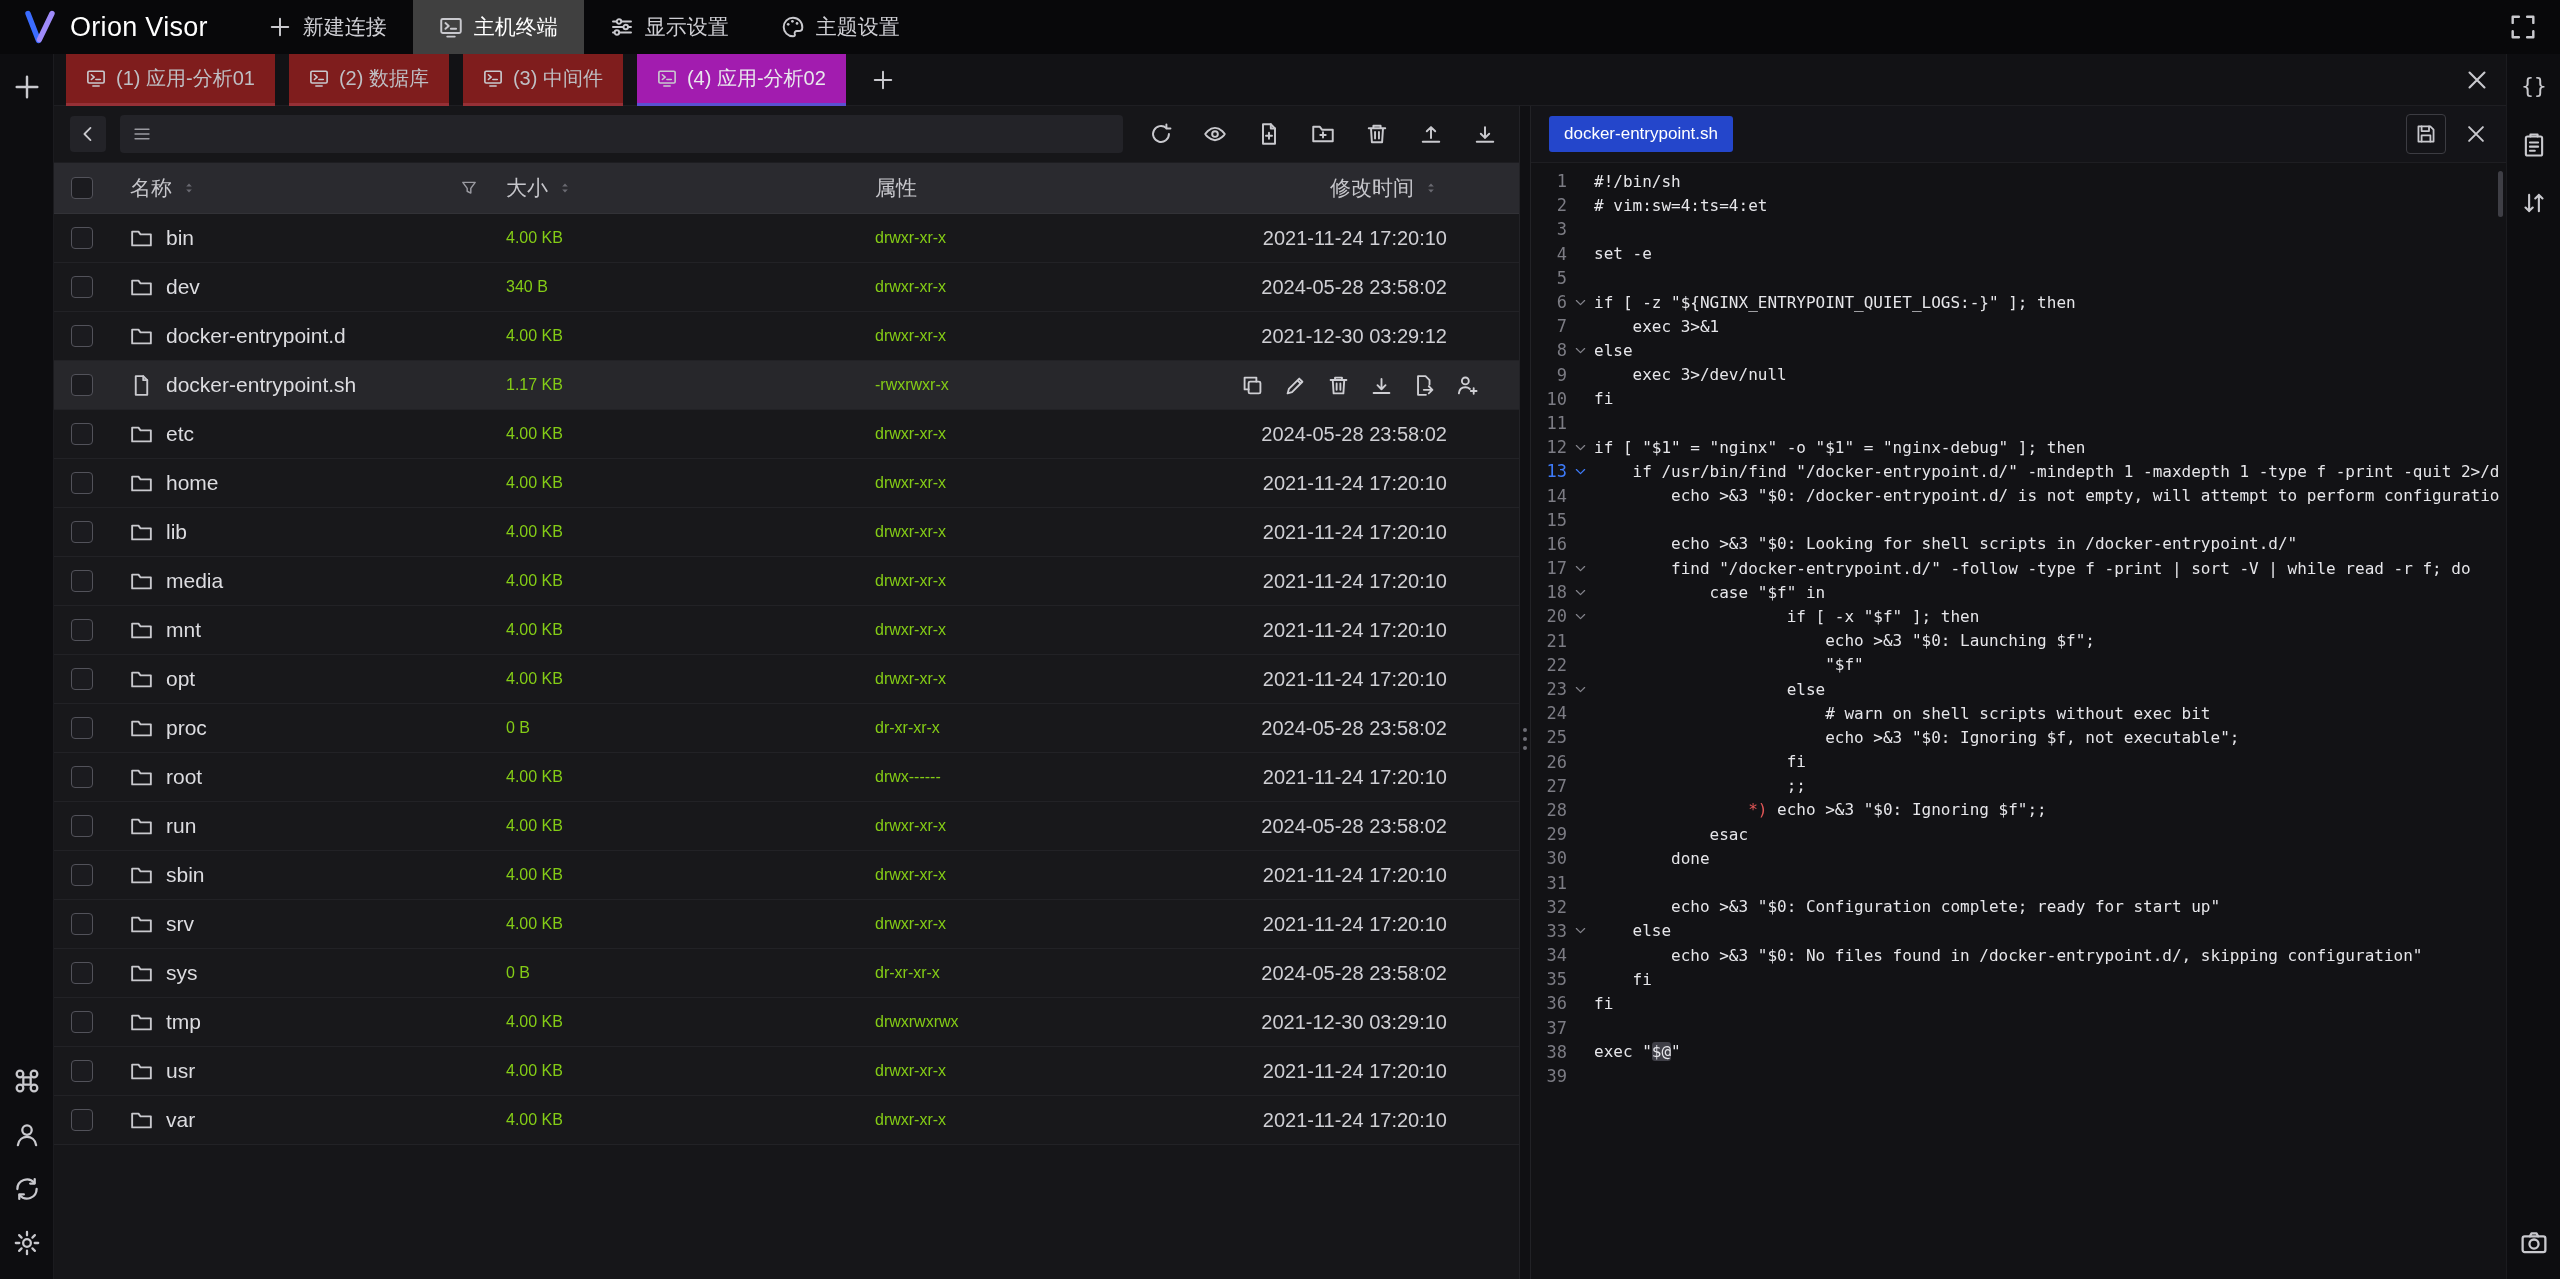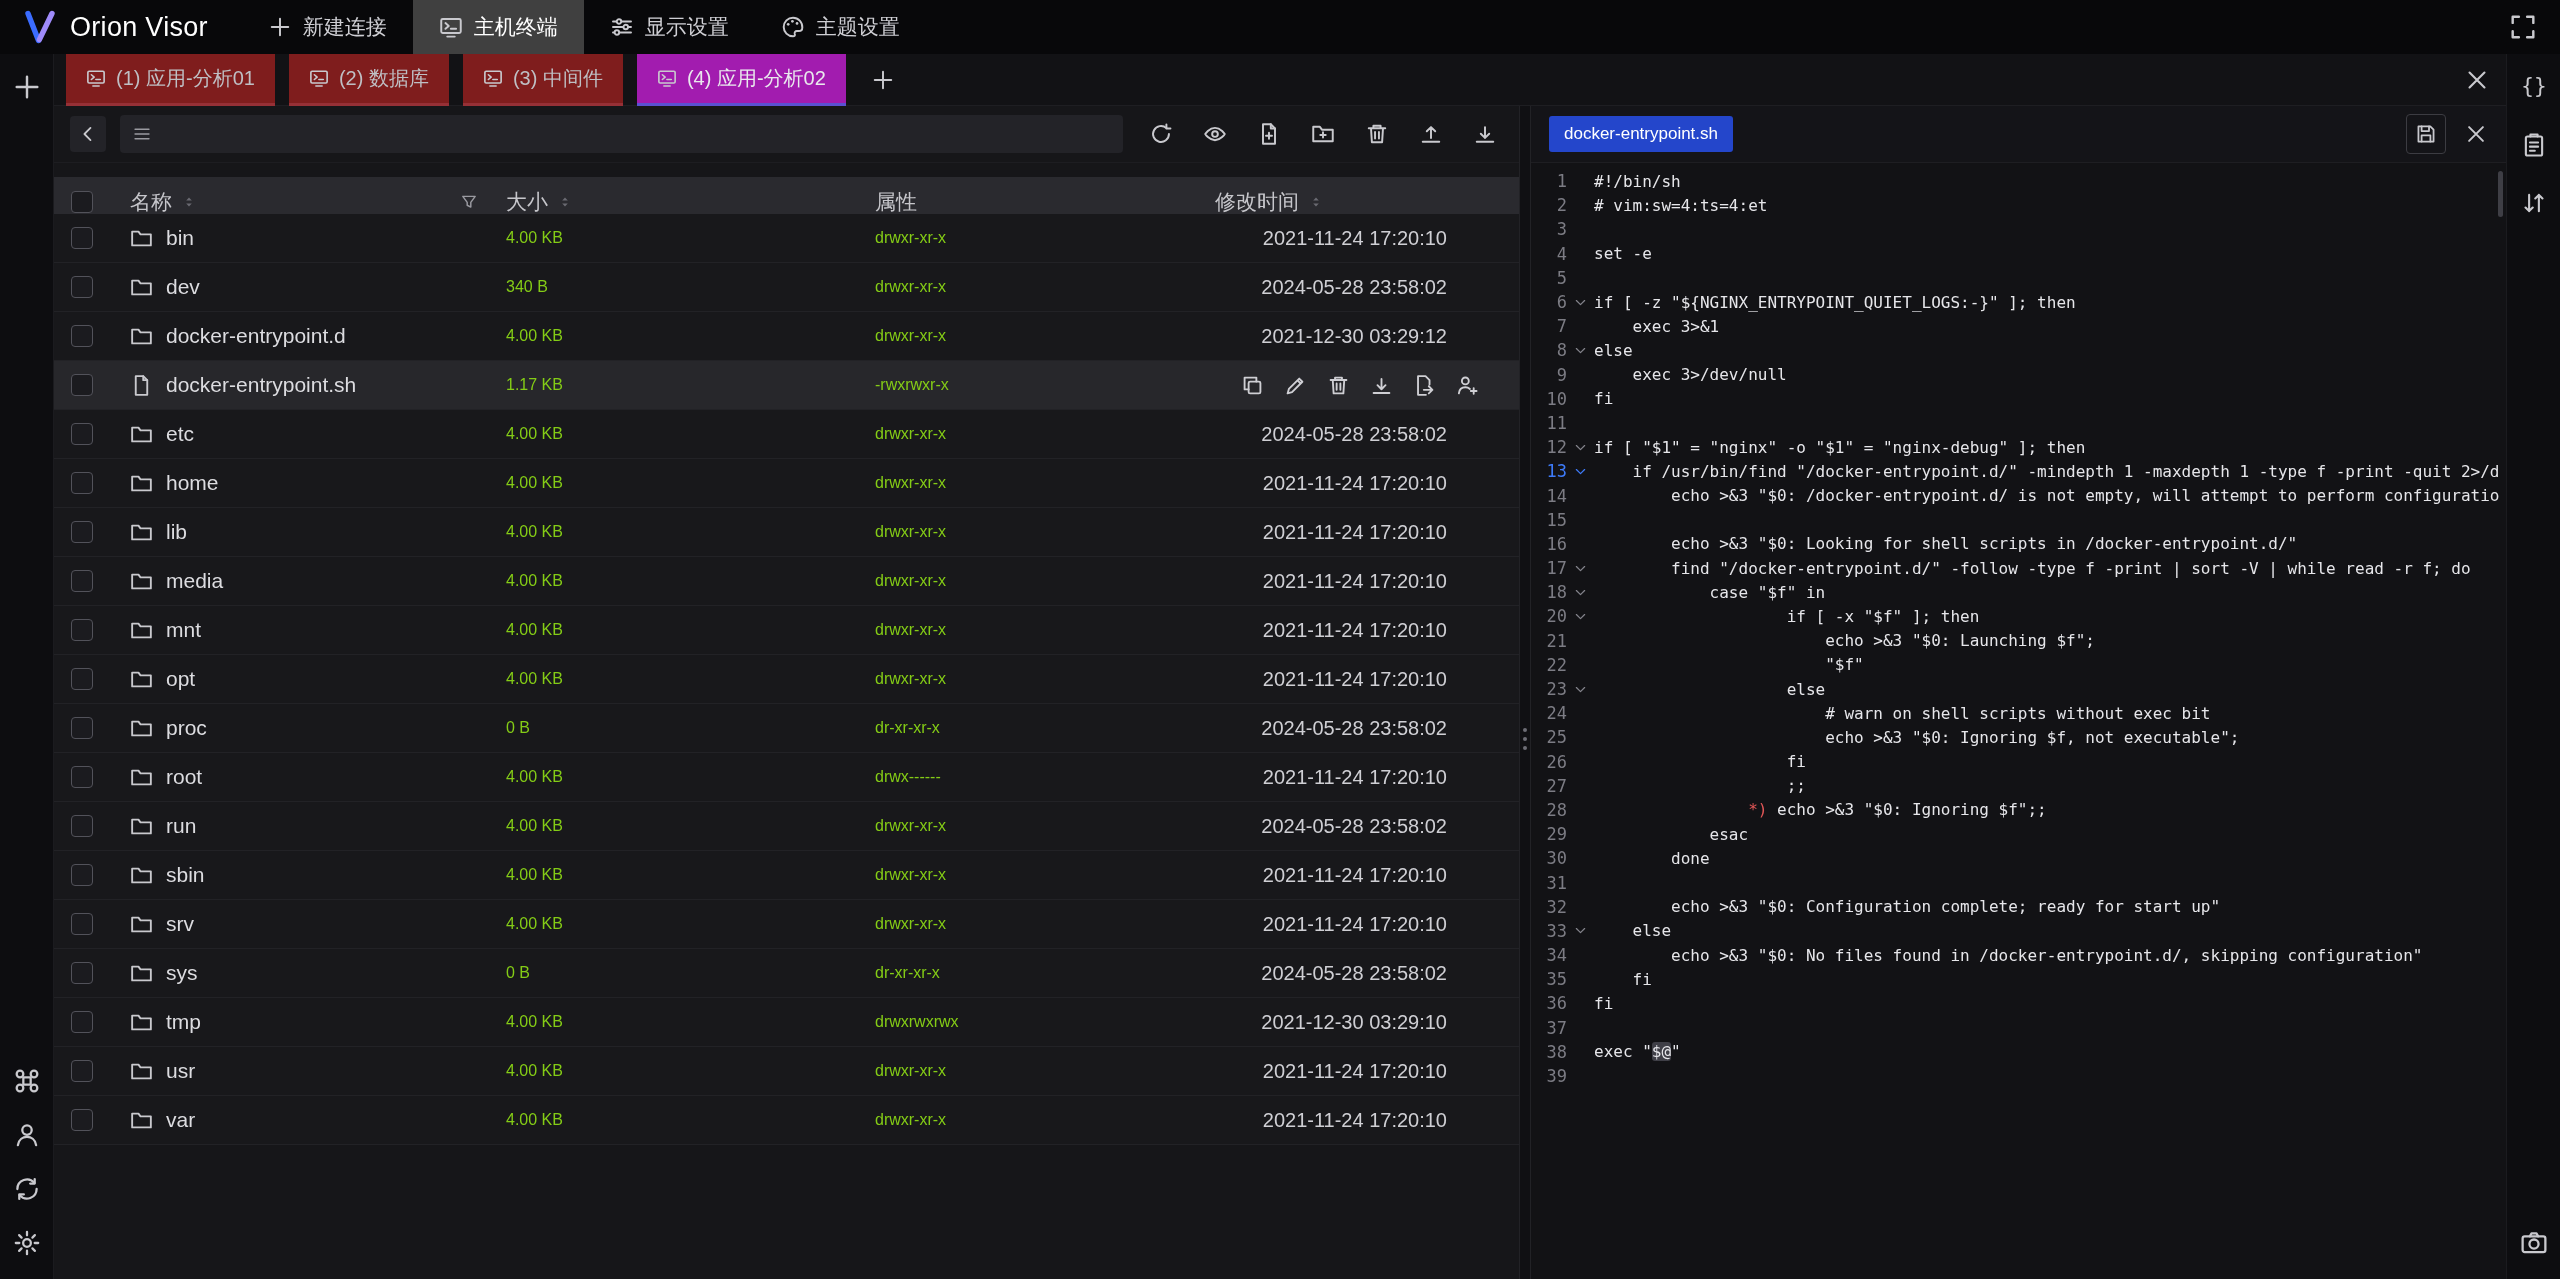--- a/index.html
+++ b/index.html
@@ -48,25 +48,25 @@
     padding:0 16px 0 16px;gap:14px;border-bottom:1px solid #1d1d21}
   .tool-btn{width:36px;height:36px;display:flex;align-items:center;justify-content:center;
     border-radius:4px;color:#c9c9ce;cursor:pointer}
   #back-btn{background:#232328}
   #path-input-wrap{flex:1;height:38px;background:#232328;border-radius:4px;display:flex;
     align-items:center;padding:0 12px;gap:10px}
   #path-input{flex:1;background:transparent;border:none;outline:none;color:#d6d6da;font-size:20px}
   #toolbar-actions{display:flex;gap:18px;margin-left:6px}
 
   .fgrid{display:grid;grid-template-columns:56px 396px 369px 340px 1fr;align-items:center}
-  #table-head{position:absolute;left:0;top:71px;width:100%;height:51px;background:#2a2a2f;
+  #table-head{position:absolute;left:0;top:57px;width:100%;height:51px;background:#2a2a2f;
     border-bottom:1px solid #323237;font-size:21px;color:#c6c6cb}
   .hcell{display:flex;align-items:center;gap:9px}
   #h-name{padding-left:20px}
-  #h-time{padding-right:80px}
+  #h-time{justify-content:flex-end;padding-right:80px}
   .sort{color:#6a6a72}
   #funnel{margin-left:auto;margin-right:28px;color:#9a9aa1}
 
   #file-rows{position:absolute;left:0;top:108px;width:100%;bottom:0;overflow:hidden}
   .frow{height:49px;border-bottom:1px solid #222226;background:#18181b;cursor:pointer}
   .frow.hover{background:#27272b}
   .c-check{display:flex;justify-content:center}
   .cb{width:22px;height:22px;border:1.5px solid #52525a;border-radius:4px;background:#1b1b1f}
   .c-name{display:flex;align-items:flex-end;gap:13px;padding-left:20px;font-size:21px;color:#dcdce0}
   .c-size,.c-attr{font-size:16px;color:#84cc16}

